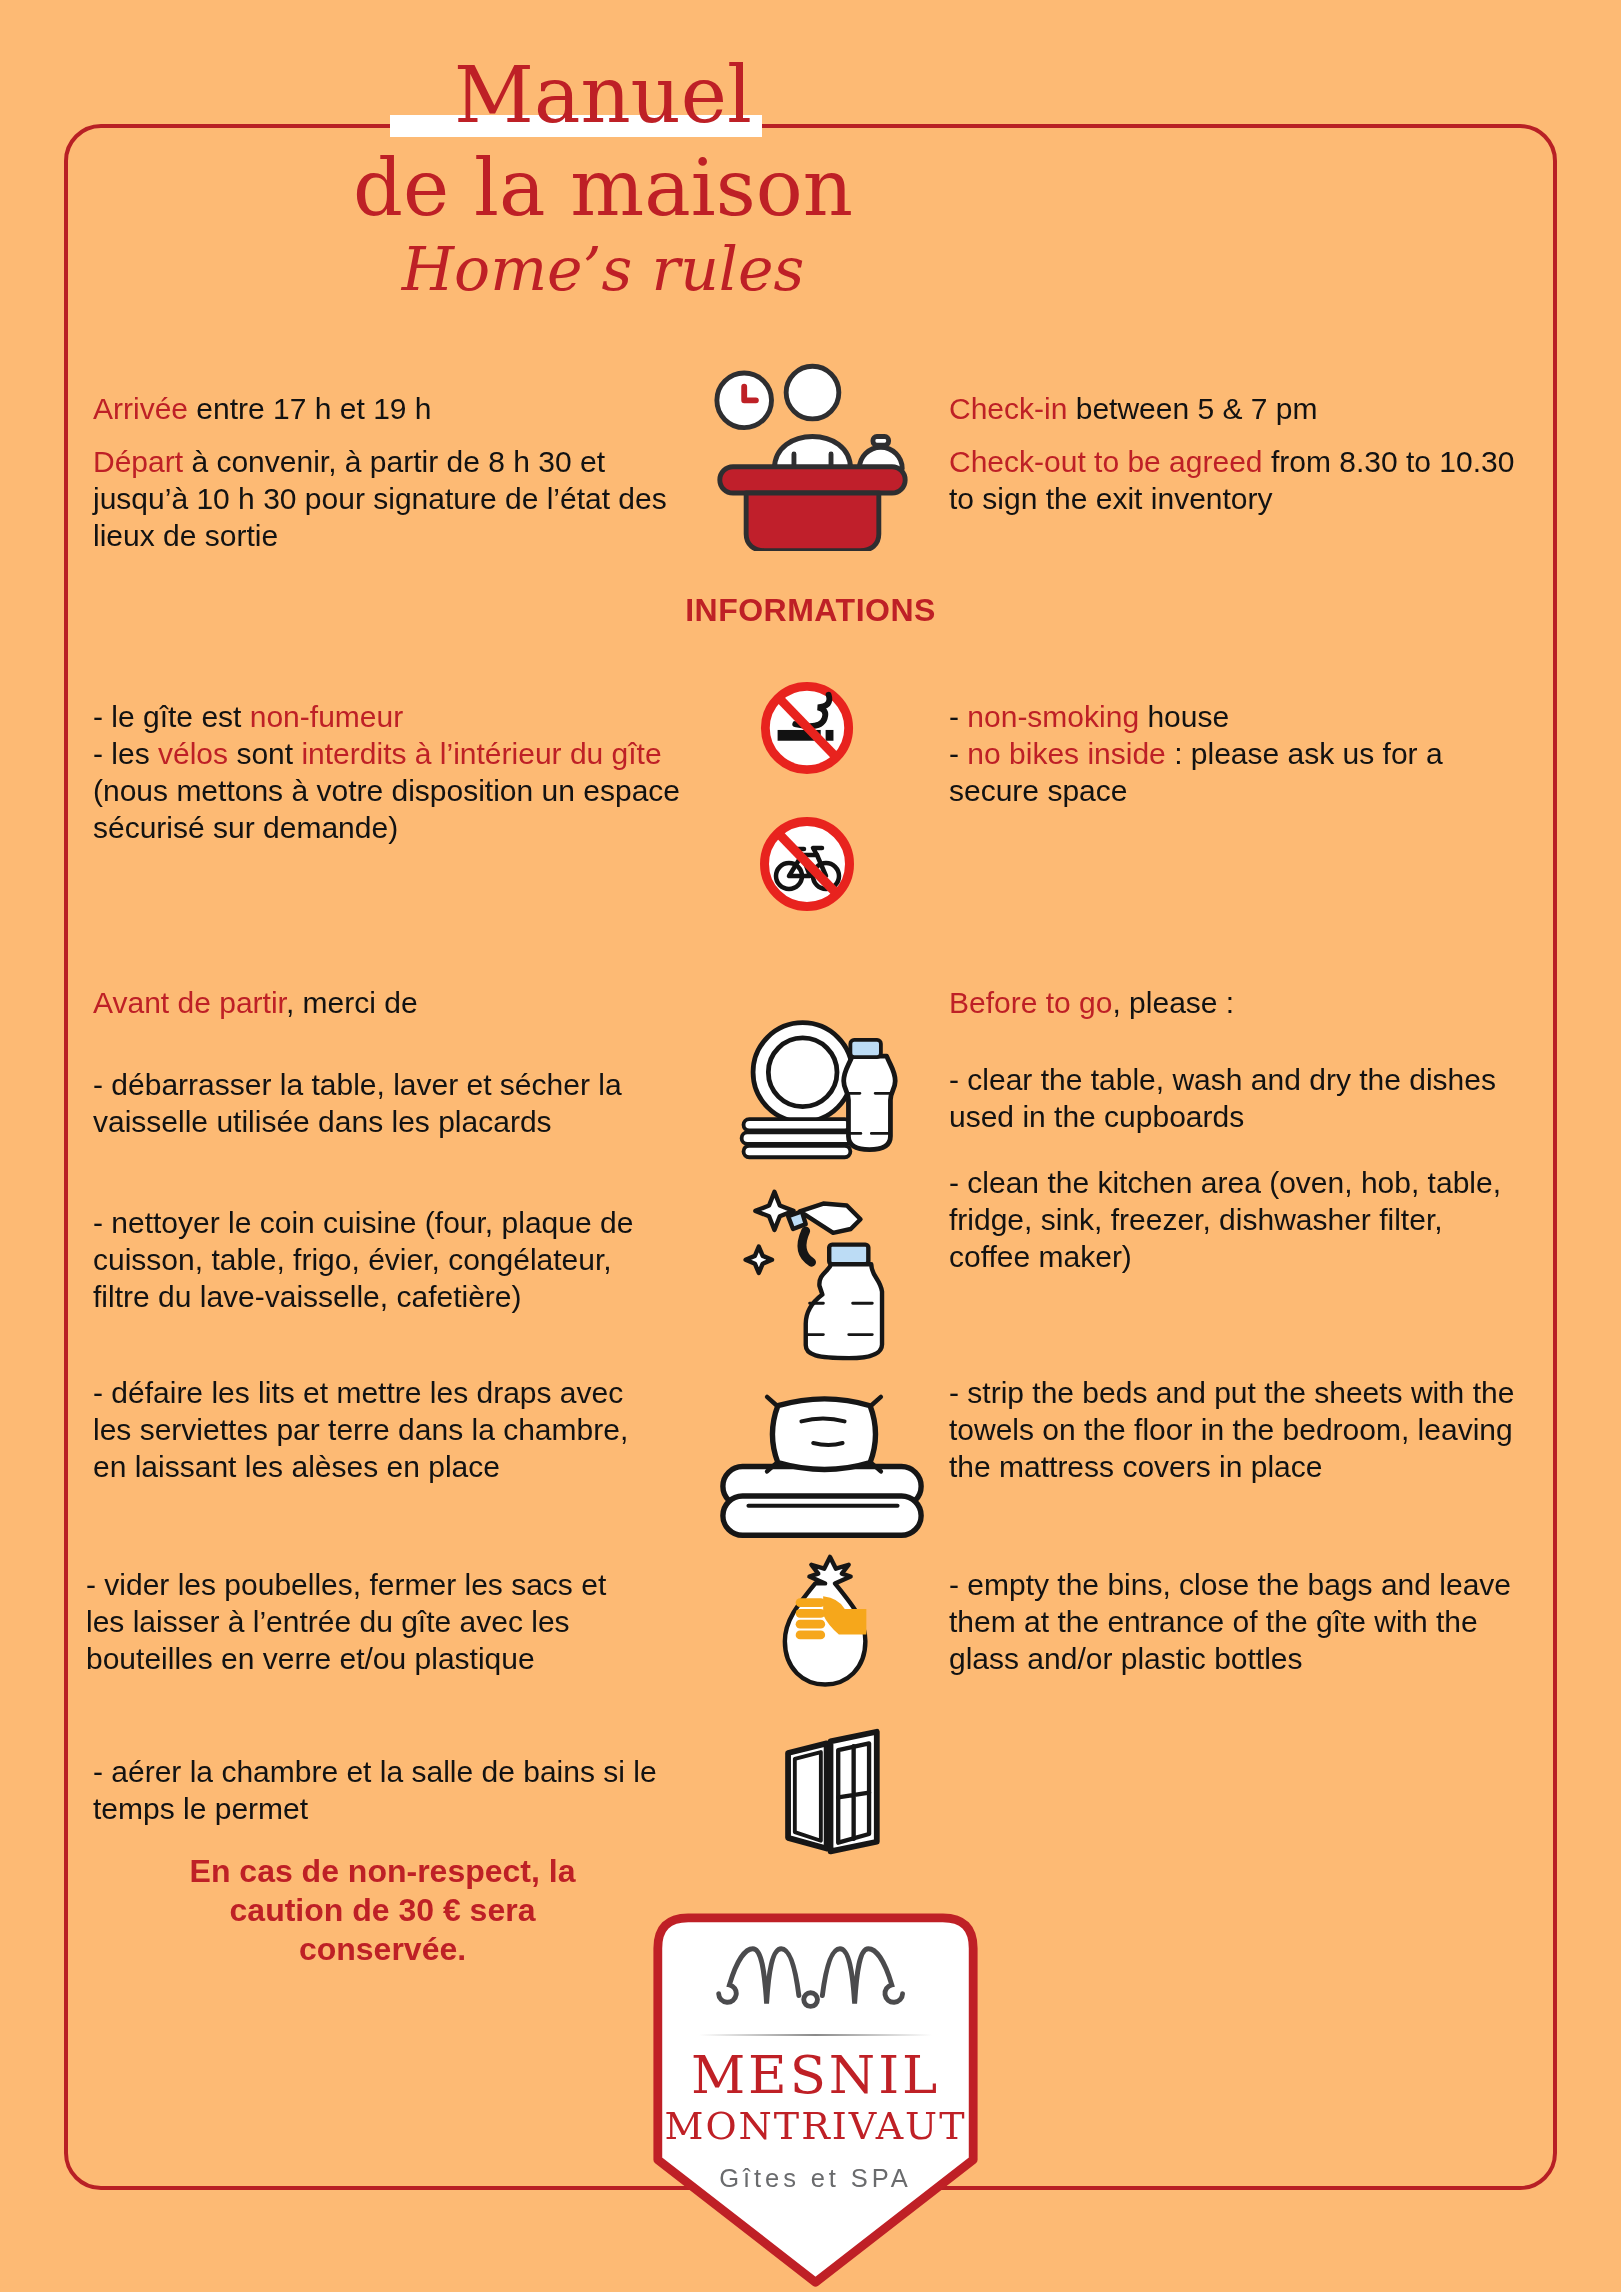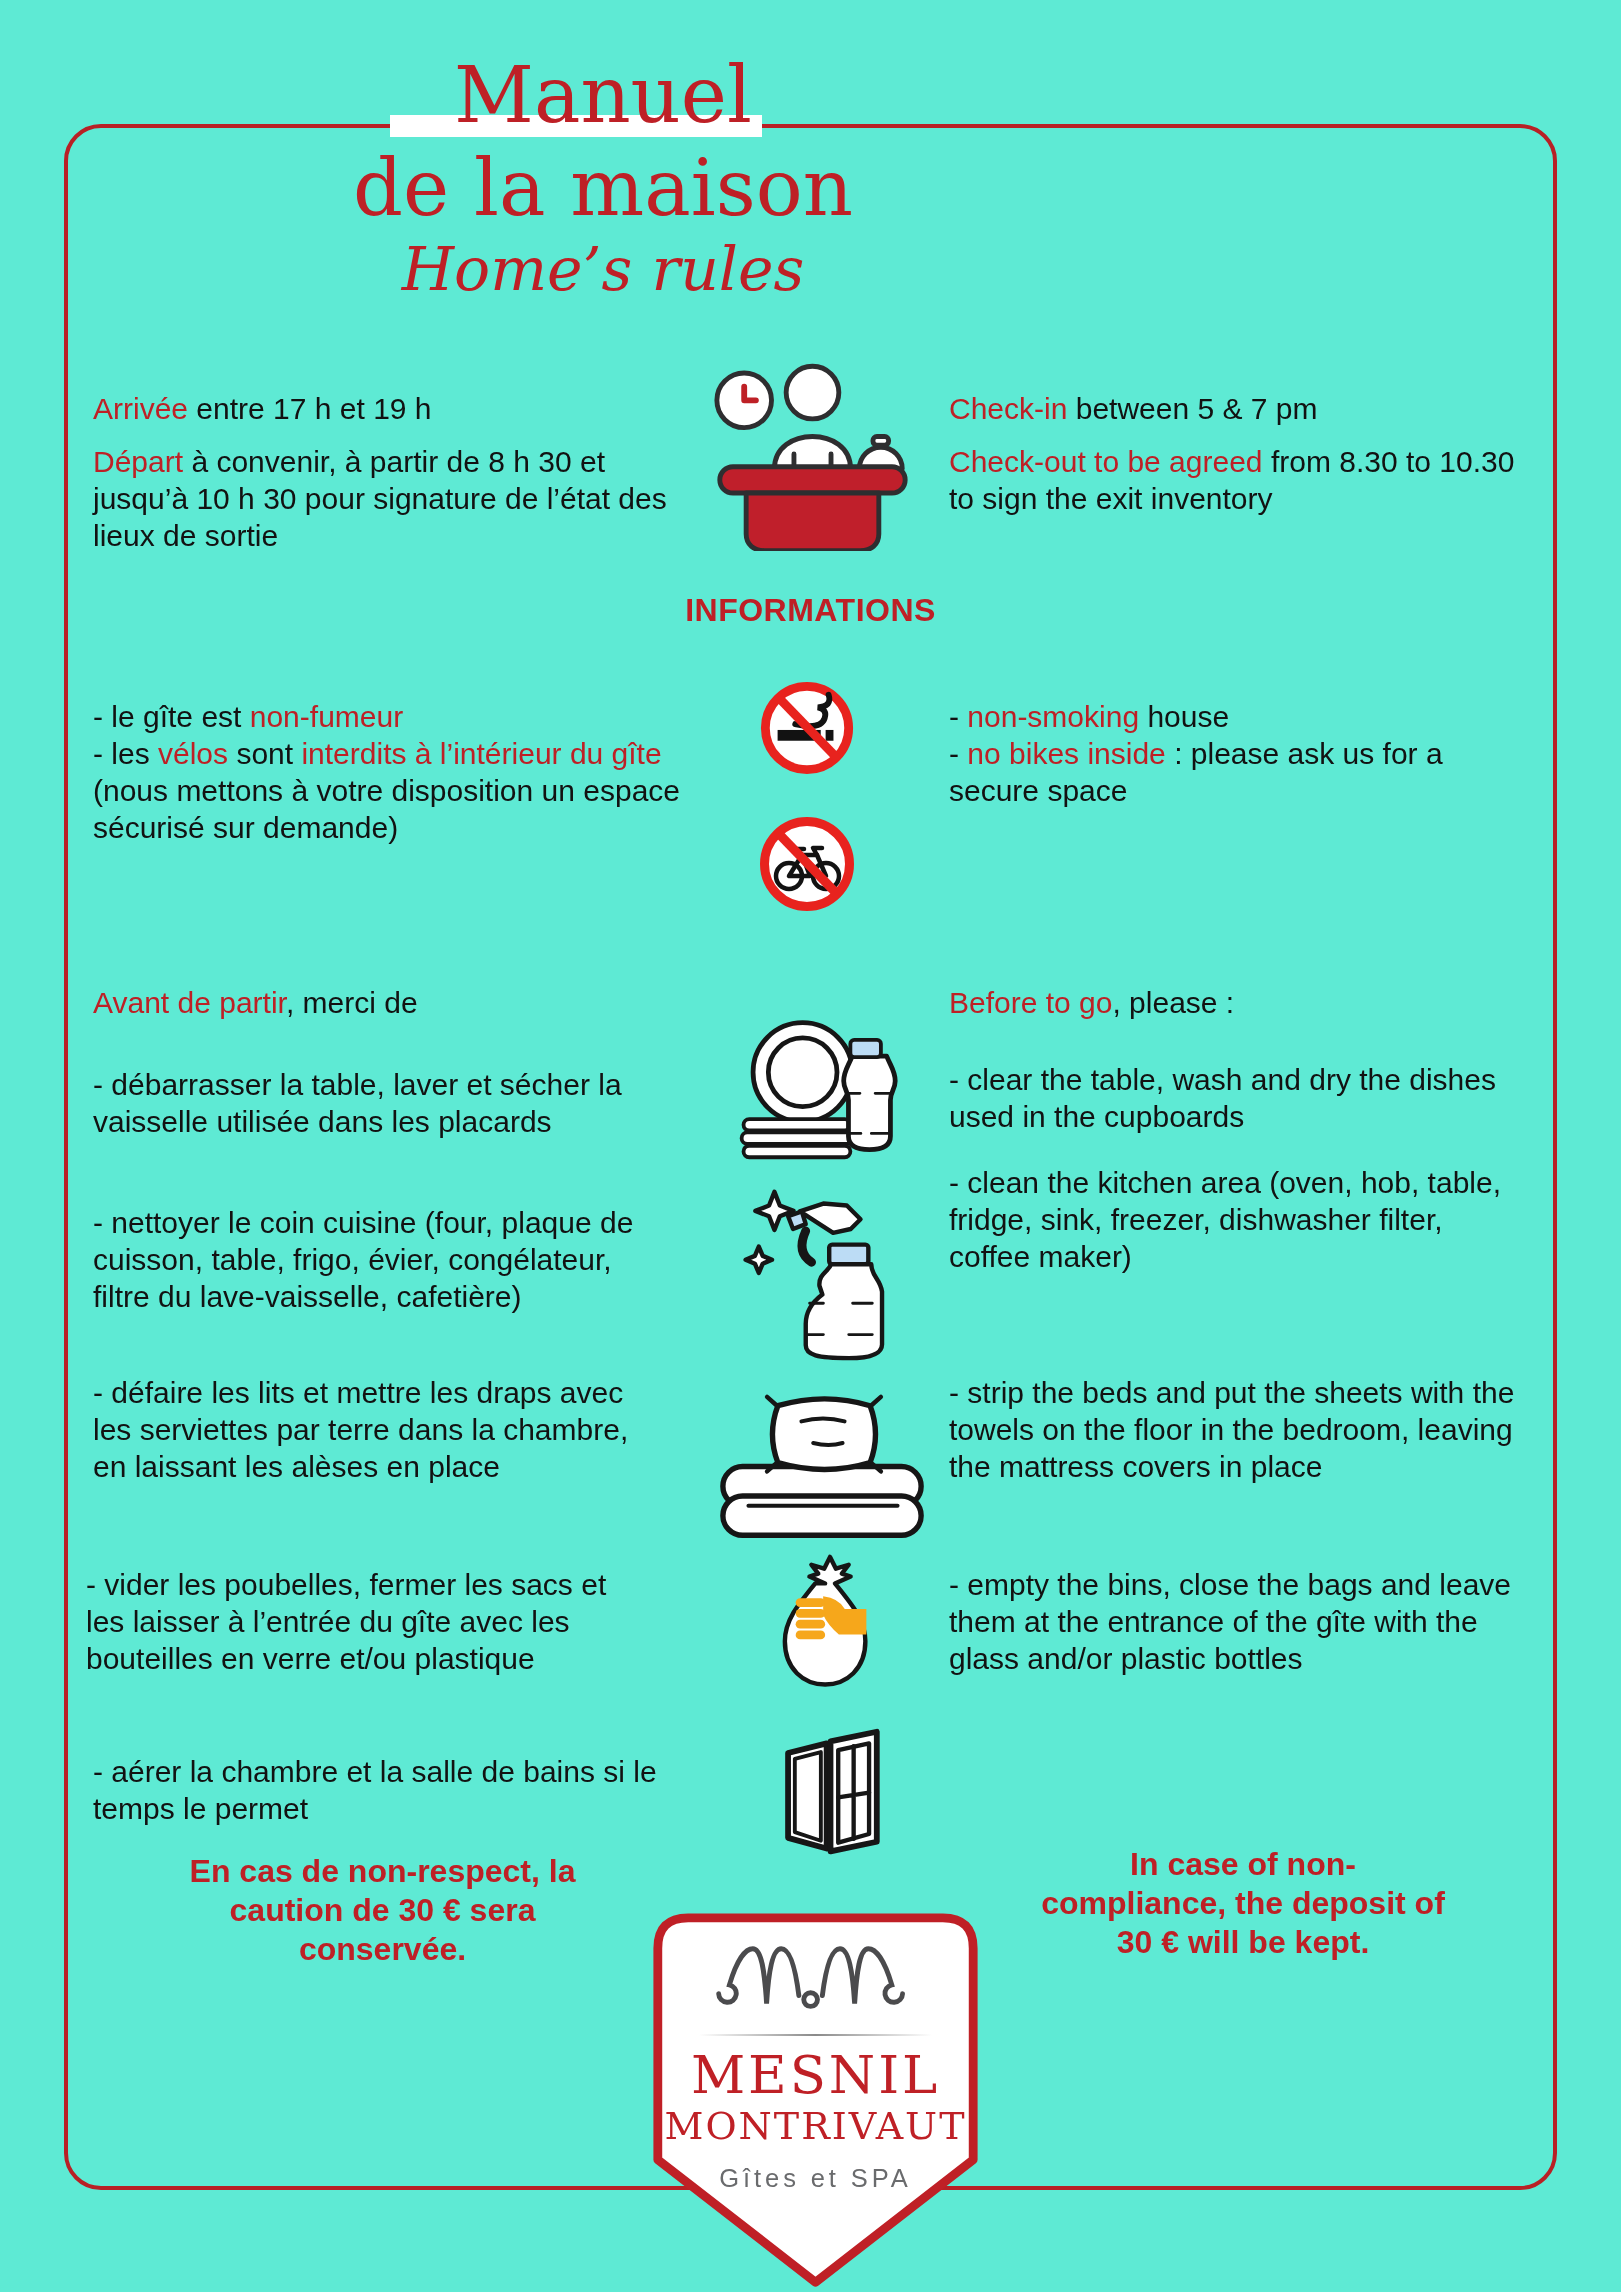--- a/index.html
+++ b/index.html
@@ -1,17 +1,17 @@
 <!DOCTYPE html>
 <html><head>
 <meta charset="utf-8">
 <style>
   html,body{margin:0;padding:0;background:#ffffff;}
   .page{
-    position:relative;width:1621px;height:2293px;background:#5eead4;overflow:hidden;
+    position:relative;width:1621px;height:2293px;background:#fdba74;overflow:hidden;
     font-family:"Liberation Sans",sans-serif;color:#121212;
   }
   .abs{position:absolute;}
   
   .frame{
     left:64px;top:124px;width:1493px;height:2066px;box-sizing:border-box;
     border:4.9px solid #b82025;border-radius:37px;
   }
   .title-mask{left:390px;top:115px;width:372px;height:21.6px;background:#ffffff;}
   
@@ -204,21 +204,20 @@
     <svg viewBox="0 0 140 140" stroke="#161616" fill="#fff" stroke-linecap="round" stroke-linejoin="round">
       <path d="M66 18 L26 28 V116 L66 127 Z" stroke-width="6"></path>
       <path d="M60 27 L33 34 V110 L60 119 Z" stroke-width="4" fill="none"></path>
       <path d="M70 16 L118 6 V120 L70 130 Z" stroke-width="6"></path>
       <path d="M78 25 L110 18 V112 L78 121 Z" stroke-width="4.5" fill="none"></path>
       <path d="M78 74 L110 69 M94 21 V117" stroke-width="4.5" fill="none"></path>
     </svg>
   </div>
 
   <div class="abs warn" style="left:167px;top:1852px;width:431px;">En cas de non-respect, la caution de 30 € sera conservée.</div>
-  <div class="abs warn" style="left:1041px;top:1845px;width:404px;">In case of non-compliance, the deposit of 30 € will be kept.</div>
 
   <div class="abs badge">
     <svg class="badge-shape" width="333" height="382" viewBox="0 0 340 390">
       <path d="M40 9 H300 Q331 9 331 40 V256 L170 381 L9 256 V40 Q9 9 40 9 Z" fill="#ffffff" stroke="#bf2026" stroke-width="9" stroke-linejoin="round"></path>
     </svg>
     <div class="badge-content">
       <svg class="badge-mono" width="225" height="90" viewBox="0 0 230 92">
         <g fill="none" stroke="#4b4b4d" stroke-width="5" stroke-linecap="round">
           <path d="M16 60 a9 9 0 1 0 11 -9 C 35 24 44 14 51 14 C 60 14 63 38 65 70 C 67 38 71 14 80 14 C 88 14 94 30 98 62"></path>
           <circle cx="110" cy="66" r="7"></circle>

